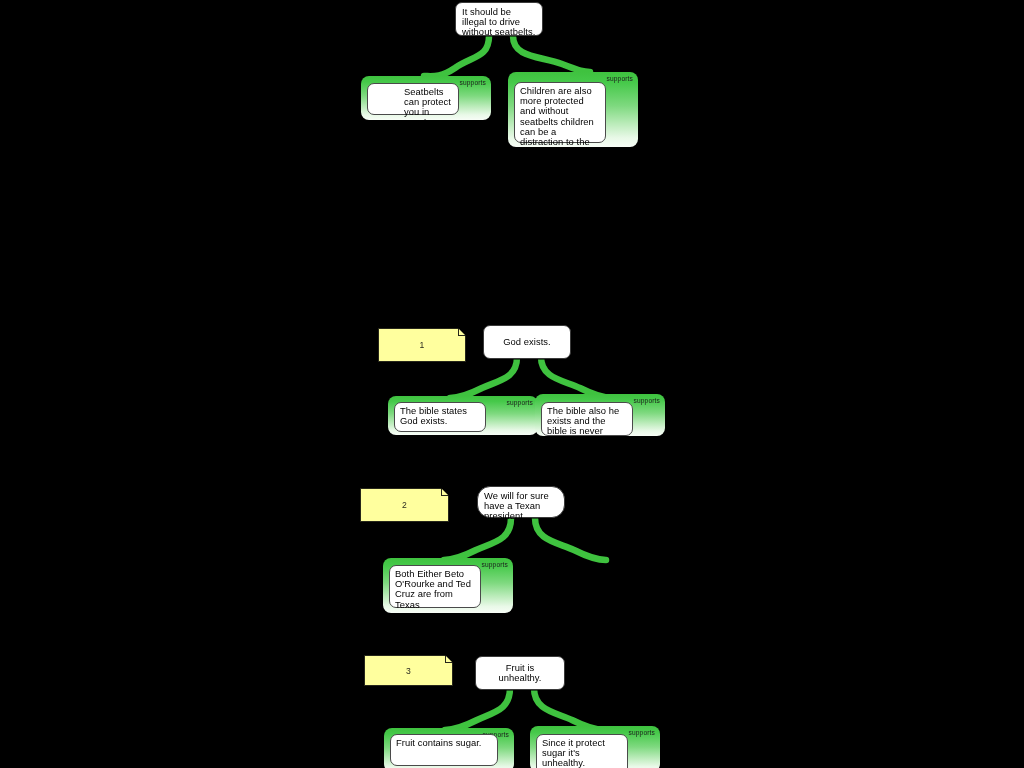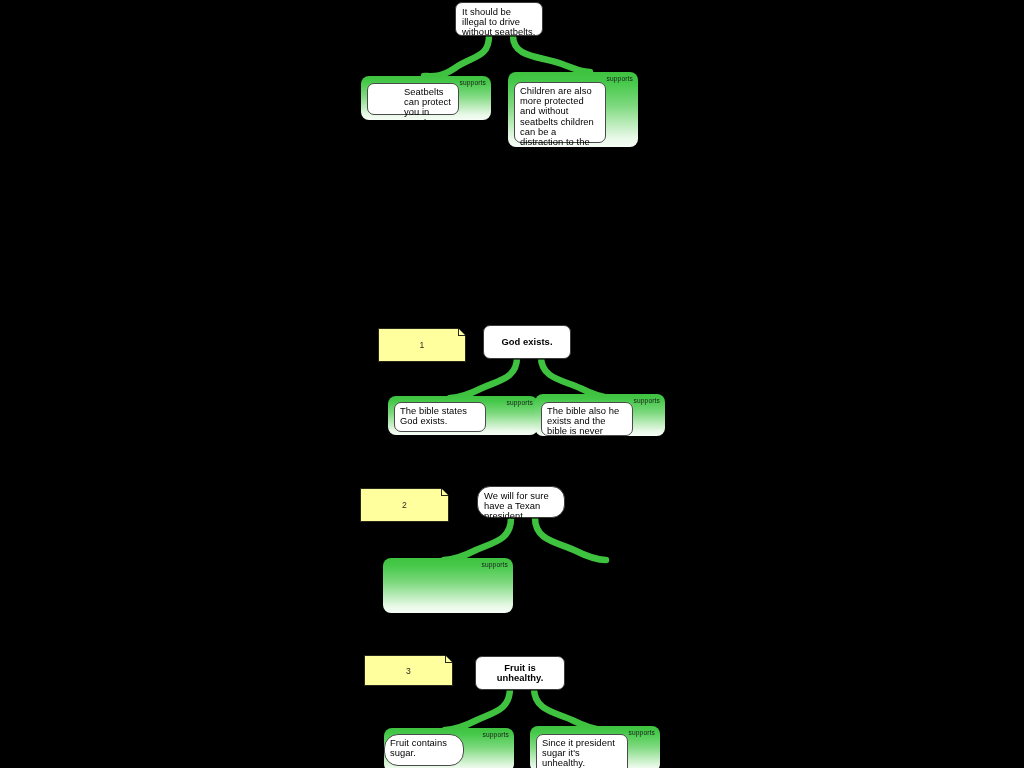--- a/index.html
+++ b/index.html
@@ -47,21 +47,20 @@
     line-height: 9.9px;
     color: #000000;
     letter-spacing: 0.05px;
   }
   .claim-box.centered {
     display: flex;
     align-items: center;
     justify-content: center;
     padding: 16px;
     text-align: center;
-    font-weight: bold;
   }
 
   
   .support-card {
     position: absolute;
     box-sizing: border-box;
     border-radius: 8px;
     background: linear-gradient(to bottom, #3fc23f 0%, #46c94a 14%, #7ed97f 45%, #bdecbc 70%, #e9f9e8 88%, #f7fdf6 100%);
     box-shadow: 1.5px 1.5px 0 rgba(0,0,0,0.6);
   }
@@ -190,39 +189,42 @@
     <span class="fold"></span>
     <span class="note-text">2</span>
   </div>
 
   <div class="claim-box" style="left:477px; top:486px; width:88px; height:32px;border-radius:13px;">
     <span>We will for sure have a Texan president.</span>
   </div>
 
   <div class="support-card" style="left:383px; top:558px; width:130px; height:55px;">
     <span class="support-label">supports</span>
+    <div class="reason-box" style="left:6px; top:7px; width:92px; height:43px;">
+      <span>Both Either Beto O'Rourke and Ted Cruz are from Texas</span>
+    </div>
   </div>
 
 
   <div class="note" style="left:364px; top:655px; width:89px; height:31px;">
     <span class="fold"></span>
     <span class="note-text">3</span>
   </div>
 
   <div class="claim-box centered" style="left:475px; top:656px; width:90px; height:32px;justify-content:center;">
     <span>Fruit is unhealthy.</span>
   </div>
 
   <div class="support-card" style="left:384px; top:728px; width:130px; height:44px;">
     <span class="support-label">supports</span>
-    <div class="reason-box" style="left:0; top:6px; width:80px; height:32px;border-radius:14px;">
+    <div class="reason-box" style="left:6px; top:6px; width:108px; height:32px;">
       <span>Fruit contains sugar.</span>
     </div>
   </div>
 
   <div class="support-card" style="left:530px; top:726px; width:130px; height:46px;">
     <span class="support-label">supports</span>
     <div class="reason-box" style="left:6px; top:8px; width:92px; height:42px;">
-      <span>Since it president sugar it's unhealthy.</span>
+      <span>Since it protect sugar it's unhealthy.</span>
     </div>
   </div>
 
 </div>
 
 </body></html>

